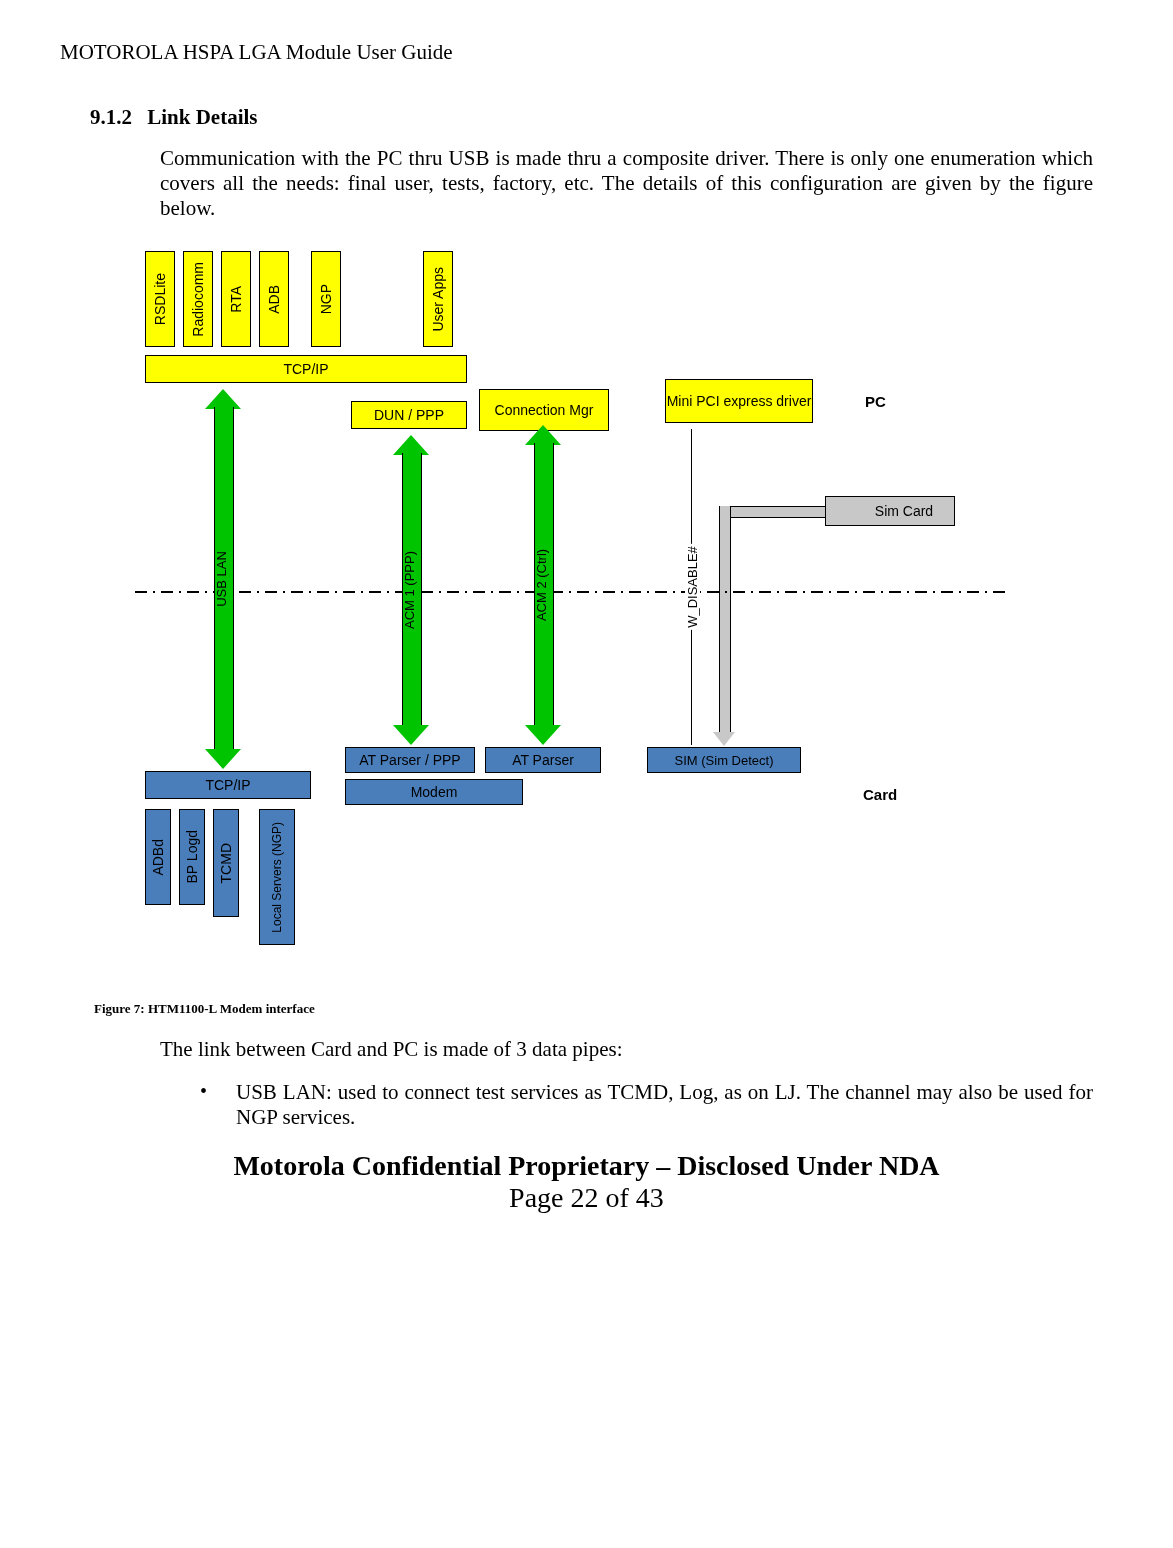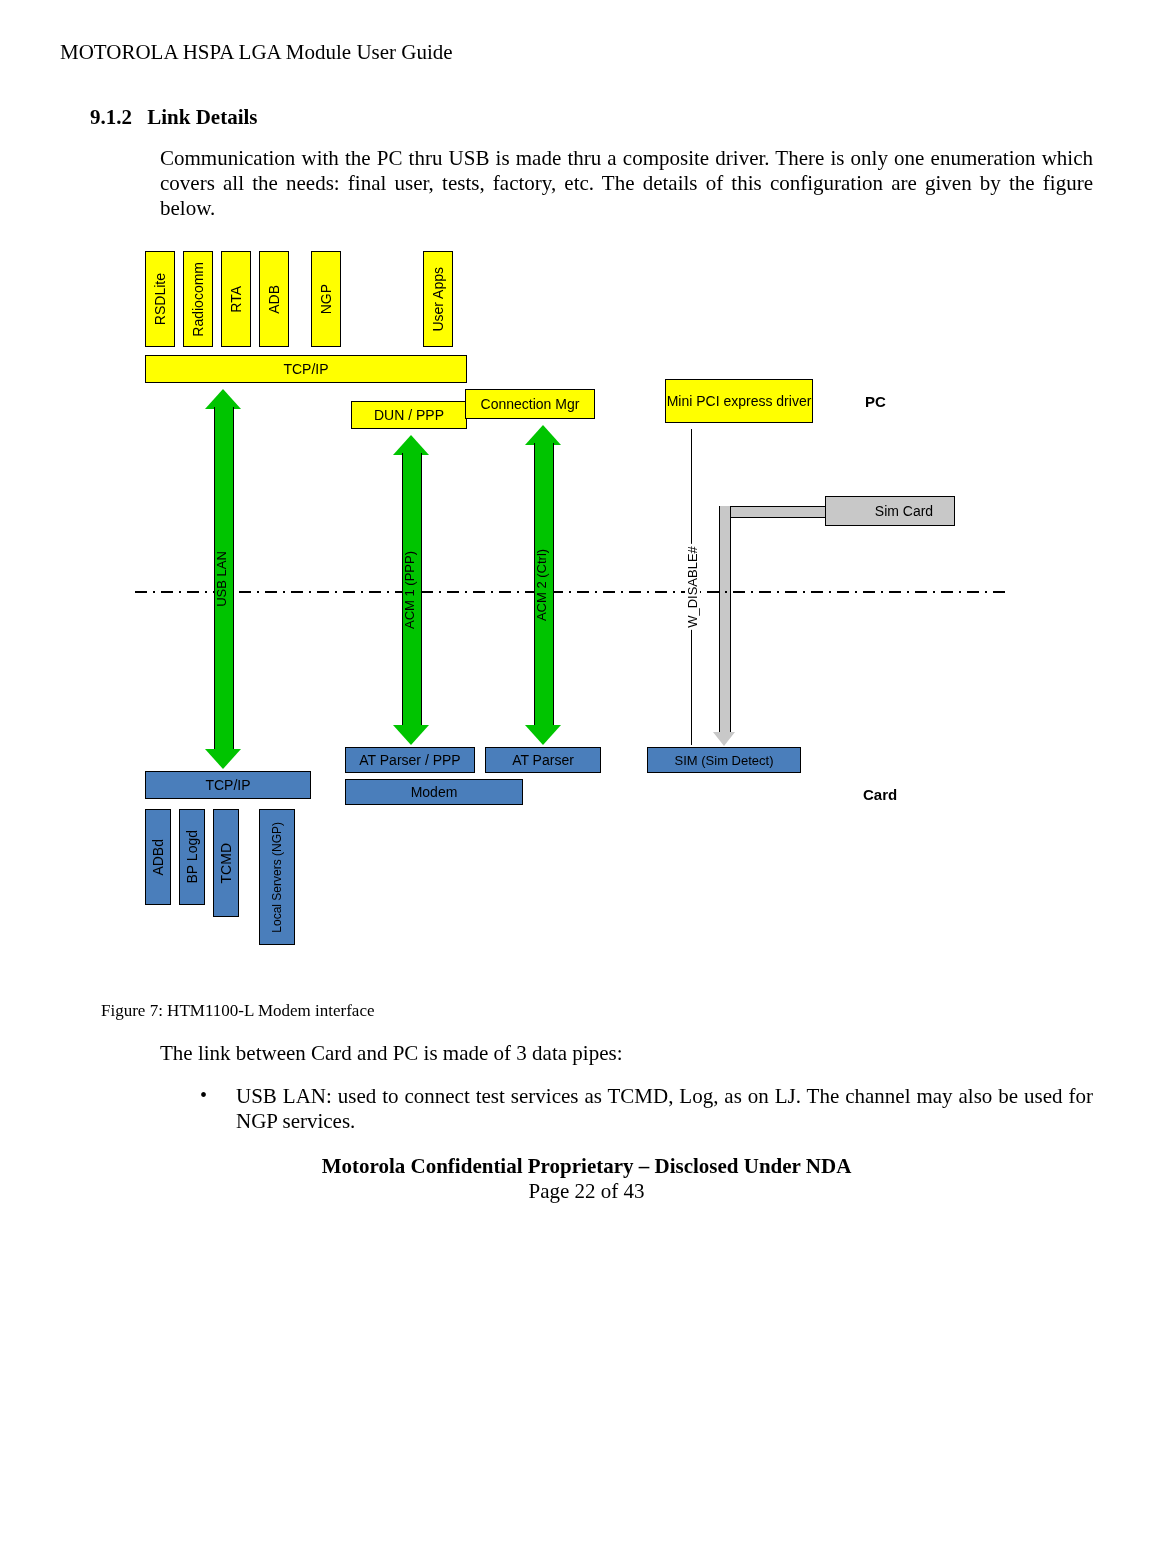--- a/index.html
+++ b/index.html
@@ -28,23 +28,23 @@
     margin-left: 70px;
     margin-right: 20px;
     text-align: justify;
     margin-bottom: 30px;
   }
   .figure-wrap {
     margin-left: 45px;
     margin-bottom: 30px;
   }
   .figure-caption {
-    font-weight: normal;
-    font-size: 17px;
-    margin-left: 11px;
+    font-weight: bold;
+    font-size: 13px;
+    margin-left: 4px;
     margin-bottom: 20px;
   }
   .body-para2 {
     font-size: 21px;
     margin-left: 70px;
     margin-bottom: 18px;
   }
   ul.bullets {
     margin: 0 20px 0 110px;
     padding: 0;
@@ -59,21 +59,21 @@
   }
   ul.bullets li::before {
     content: "•";
     position: absolute;
     left: 0;
     top: 0;
     font-size: 20px;
   }
   .footer {
     text-align: center;
-    font-size: 21px;
+    font-size: 28px;
     margin-top: 20px;
     margin-left: -30px;
   }
   .footer-line1 { font-weight: bold; }
 
   
   .diagram {
     position: relative;
     width: 870px;
     height: 720px;
@@ -228,21 +228,21 @@
         <span class="vtext">NGP</span>
       </div>
     <div class="box yellow" style="left:288px; top:0; width:30px; height:96px;">
         <span class="vtext">User Apps</span>
       </div>
 
     <div class="box yellow" style="left:10px; top:104px; width:322px; height:28px;">TCP/IP</div>
 
     <div class="box yellow" style="left:216px; top:150px; width:116px; height:28px;">DUN / PPP</div>
 
-    <div class="box yellow" style="left:330px; top:138px; width:130px; height:30px;">Connection Mgr</div>
+    <div class="box yellow" style="left:344px; top:138px; width:130px; height:42px;">Connection Mgr</div>
 
     <div class="box yellow" style="left:530px; top:128px; width:148px; height:44px; text-align:center; line-height:1.2;">Mini PCI express driver</div>
 
     <div class="side-label" style="left:730px; top:142px;">PC</div>
 
     <div class="box grey" style="left:690px; top:245px; width:130px; height:30px;">Sim Card</div>
 
     <div class="grey-arrow">
       <div class="h-shaft" style="left:584px; top:255px; width:106px;"></div>
       <div class="v-shaft" style="left:584px; top:255px; height:228px;"></div>

